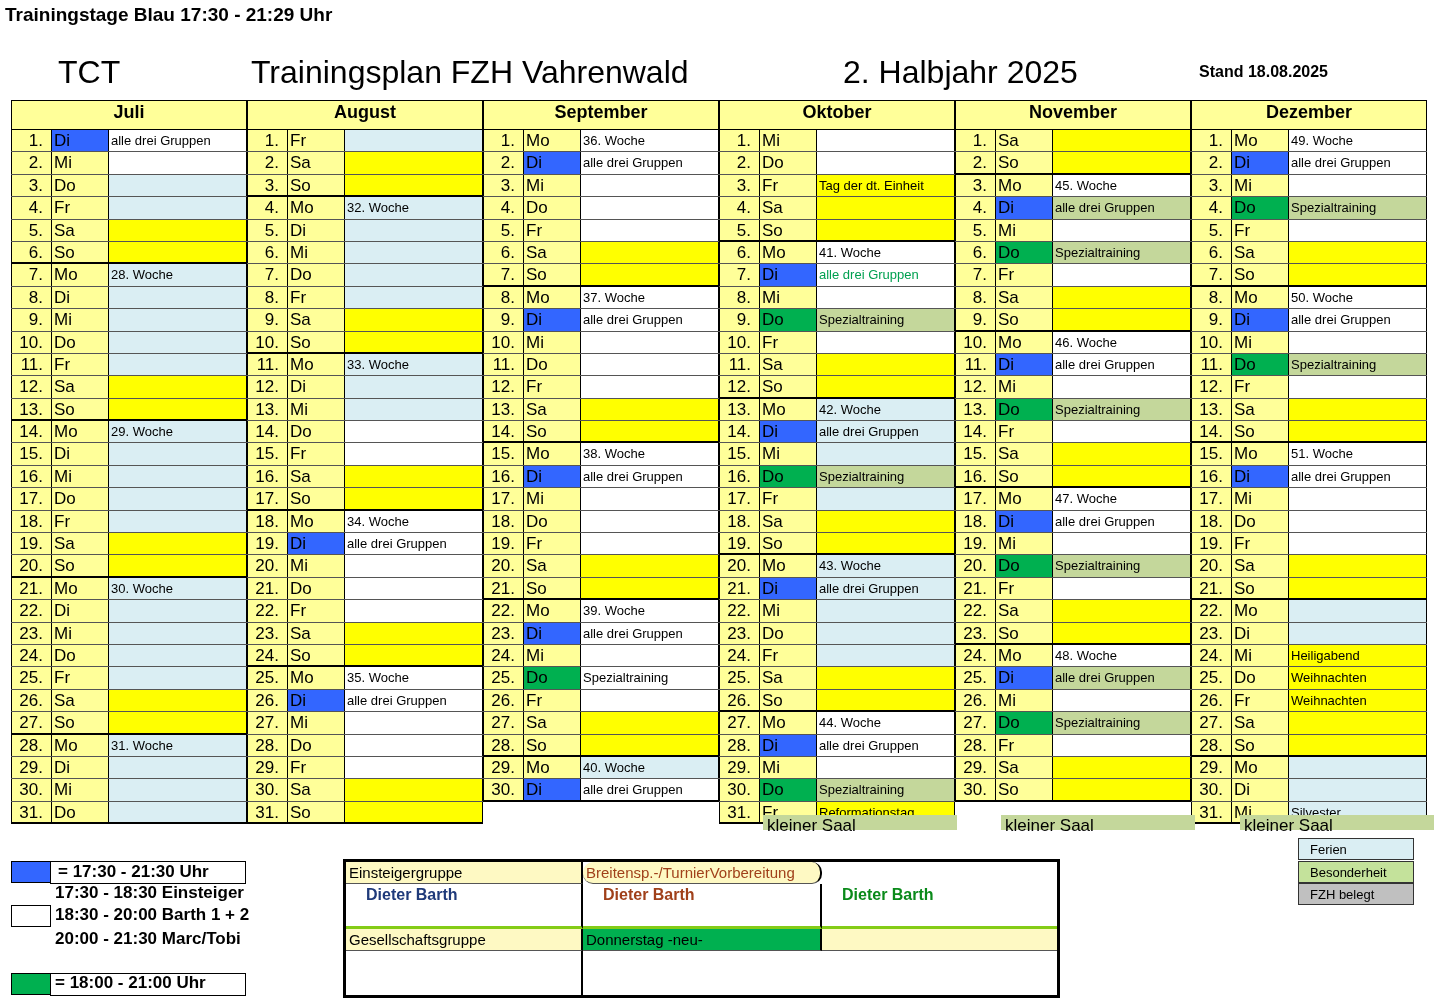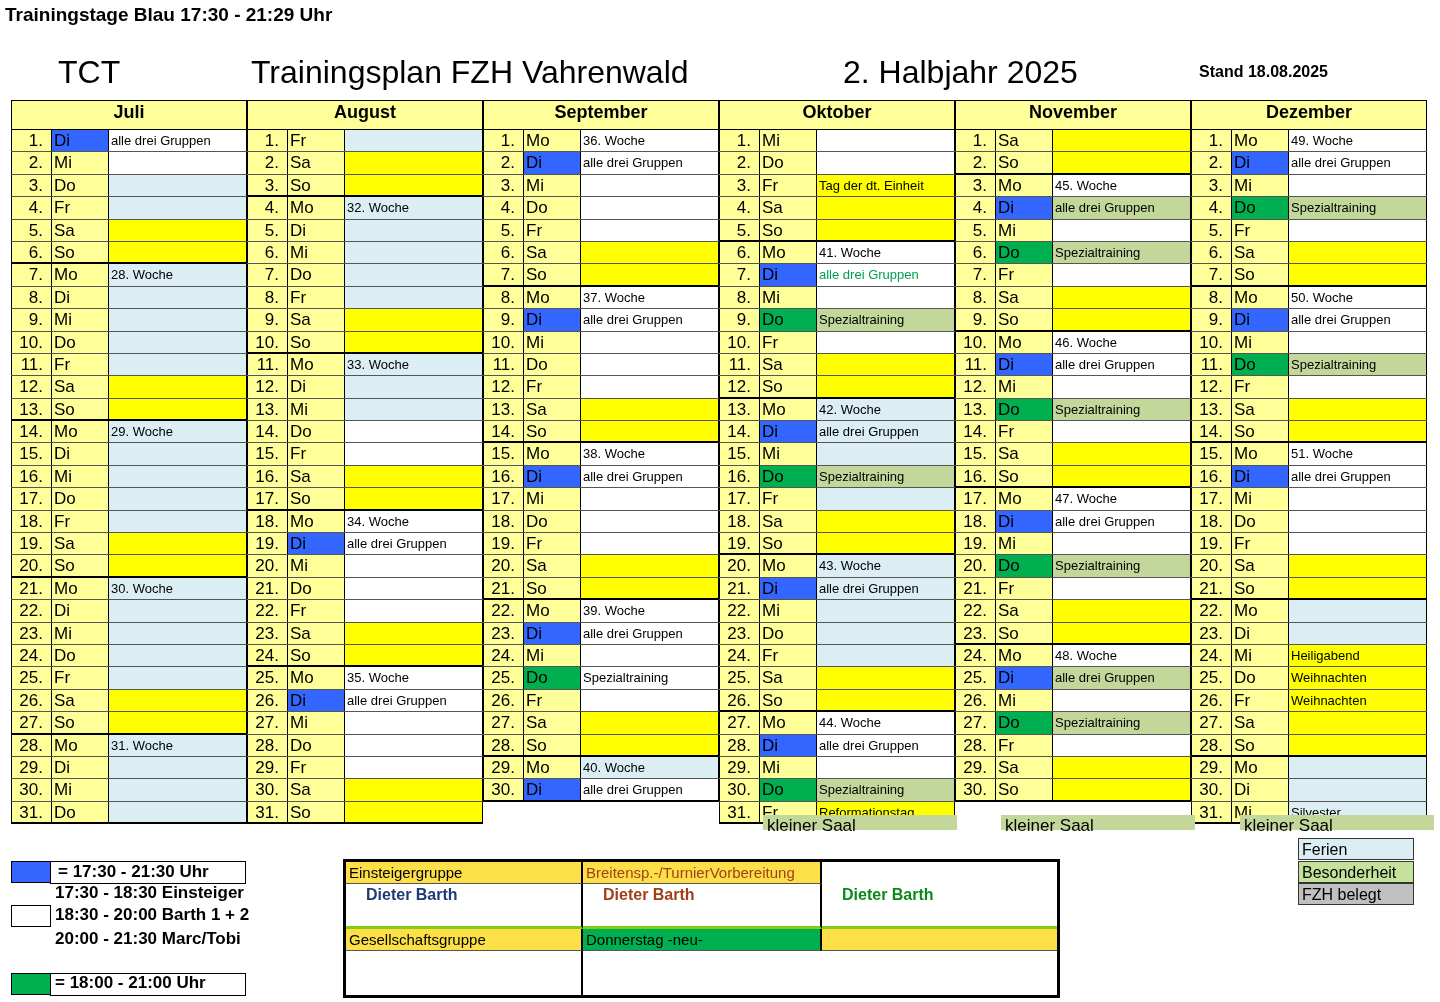--- a/index.html
+++ b/index.html
@@ -28,25 +28,25 @@
   .txt-green{color:#00a050;}
   .saal{position:absolute;height:15px;line-height:21px;font-size:17px;background:#c4d79b;padding-left:4px;box-sizing:border-box;}
 
   .legend-box{position:absolute;border:1.5px solid #000;box-sizing:border-box;}
   .legend-swatch{position:absolute;width:40px;height:22px;border:1.5px solid #000;box-sizing:border-box;}
   .legend-label{position:absolute;font-size:17px;font-weight:bold;white-space:nowrap;}
 
   .groups{position:absolute;left:343px;top:859px;width:717px;height:139px;border:3px solid #000;box-sizing:border-box;display:grid;grid-template-columns:237px 239px 1fr;grid-template-rows:22px 45px 22px 1fr;}
   .g-cell{border-right:2px solid #000;border-bottom:1px solid #555;box-sizing:border-box;font-size:15px;padding-left:3px;overflow:hidden;white-space:nowrap;}
   .g-cell.last{border-right:none;}
-  .g-head{background:#fde047;line-height:21px;}
+  .g-head{background:#fef9c3;line-height:21px;}
   .g-body{background:#fff;font-weight:bold;font-size:16px;line-height:22px;white-space:normal;}
   .g-body.thick-bottom{border-bottom:3px solid #84cc16;padding-left:20px;}
 
-  .key{position:absolute;left:1298px;width:116px;height:22px;line-height:22px;font-size:16px;border:1px solid #333;box-sizing:border-box;padding-left:3px;}
+  .key{position:absolute;left:1298px;width:116px;height:22px;line-height:22px;font-size:13px;border:1px solid #333;box-sizing:border-box;padding-left:11px;}
 </style>
 </head>
 <body>
 
 <div class="top-title">Trainingstage Blau 17:30 - 21:29 Uhr</div>
 <div class="org">TCT</div>
 <div class="plan-title">Trainingsplan FZH Vahrenwald</div>
 <div class="half">2. Halbjahr 2025</div>
 <div class="stand">Stand 18.08.2025</div>
 
@@ -997,21 +997,21 @@
 <div class="legend-label" style="left:55px;top:883px;">17:30 - 18:30 Einsteiger</div>
 <div class="legend-swatch" style="left:11px;top:905px;background:#fff;"></div>
 <div class="legend-label" style="left:55px;top:905px;">18:30 - 20:00 Barth 1 + 2</div>
 <div class="legend-label" style="left:55px;top:929px;">20:00 - 21:30 Marc/Tobi</div>
 <div class="legend-swatch" style="left:11px;top:973px;background:#00b050;"></div>
 <div class="legend-box" style="left:50px;top:973px;width:196px;height:23px;"></div>
 <div class="legend-label" style="left:55px;top:973px;">= 18:00 - 21:00 Uhr</div>
 
 <div class="groups">
   <div class="g-cell g-head" style="color:#000;">Einsteigergruppe</div>
-  <div class="g-cell g-head" style="color:#a0401a;">Breitensp.-/TurnierVorbereitung</div>
+  <div class="g-cell g-head" style="color:#a0401a;border-radius:10px;">Breitensp.-/TurnierVorbereitung</div>
   <div class="g-cell g-head last" style="color:#2e8b2e;margin-top:48px;">Gesellschaftsgruppe (Barth 2)</div>
   <div class="g-cell g-body thick-bottom" style="color:#1f3a7a;">Dieter Barth</div>
   <div class="g-cell g-body thick-bottom" style="color:#a0401a;">Dieter Barth</div>
   <div class="g-cell g-body thick-bottom last" style="color:#0a8a1a;">Dieter Barth</div>
   <div class="g-cell g-head">Gesellschaftsgruppe</div>
   <div class="g-cell g-head" style="background:#00b050;">Donnerstag -neu-</div>
   <div class="g-cell g-head last"></div>
   <div class="g-cell g-body" style="border-bottom:none;"></div>
   <div class="g-cell g-body last" style="border-bottom:none;"></div>
 </div>

